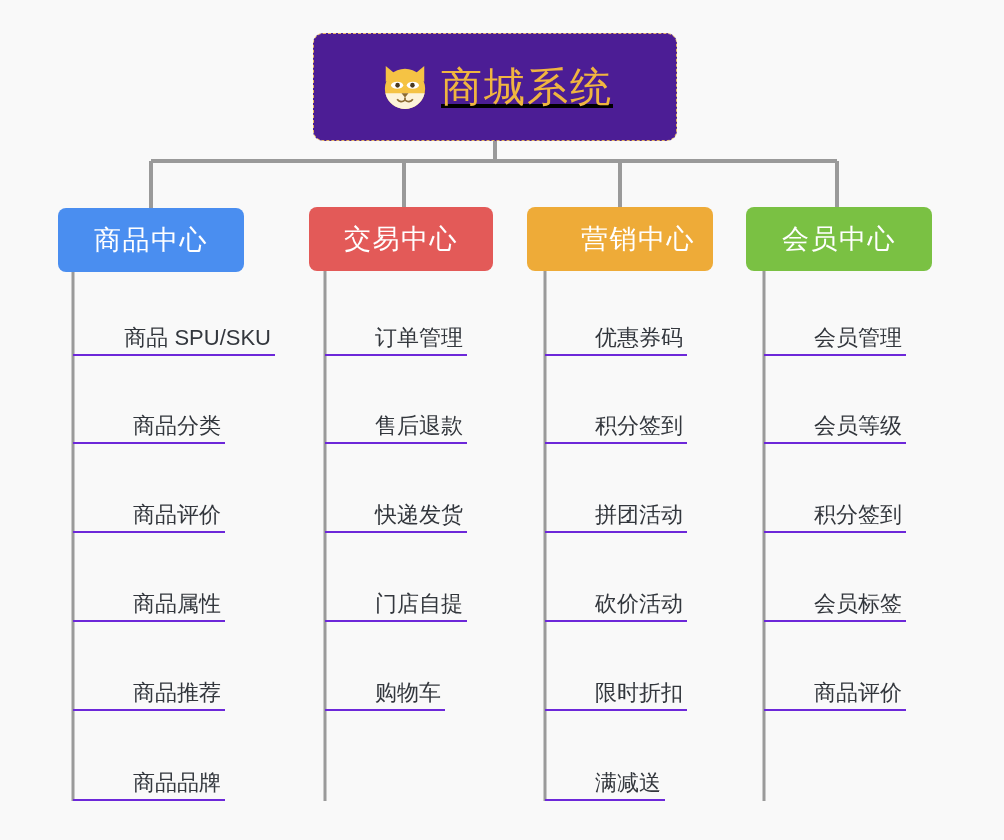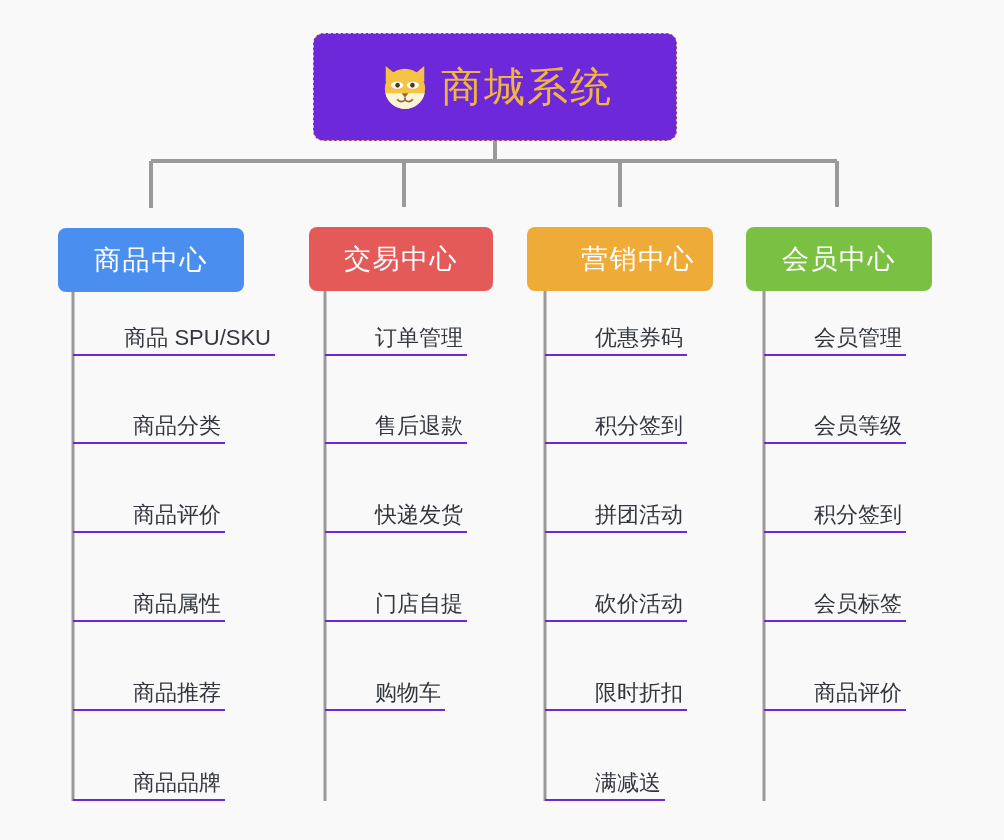--- a/index.html
+++ b/index.html
@@ -21,27 +21,28 @@
   }
 
   
   .root-node {
     position: absolute;
     left: 313px;
     top: 33px;
     width: 364px;
     height: 108px;
     box-sizing: border-box;
-    background: #6d28d9;
+    background: #4c1d95;
     border: 1.5px dashed #e8b764;
     border-radius: 10px;
     display: flex;
     align-items: center;
     justify-content: center;
     gap: 8px;
+    text-decoration: underline;
   }
   .root-emoji {
     width: 56px;
     height: 56px;
     flex: 0 0 auto;
     display: block;
   }
   .root-title {
     font-size: 41px;
     color: #f0b540;
@@ -62,21 +63,20 @@
 
   
   .cat-box {
     position: absolute;
     height: 64px;
     box-sizing: border-box;
     border-radius: 8px;
     display: flex;
     align-items: center;
     justify-content: center;
-    margin-top: 20px;
   }
   .cat-label {
     font-size: 27px;
     color: #ffffff;
     letter-spacing: 1.5px;
     line-height: 1;
     white-space: nowrap;
   }
 
   

